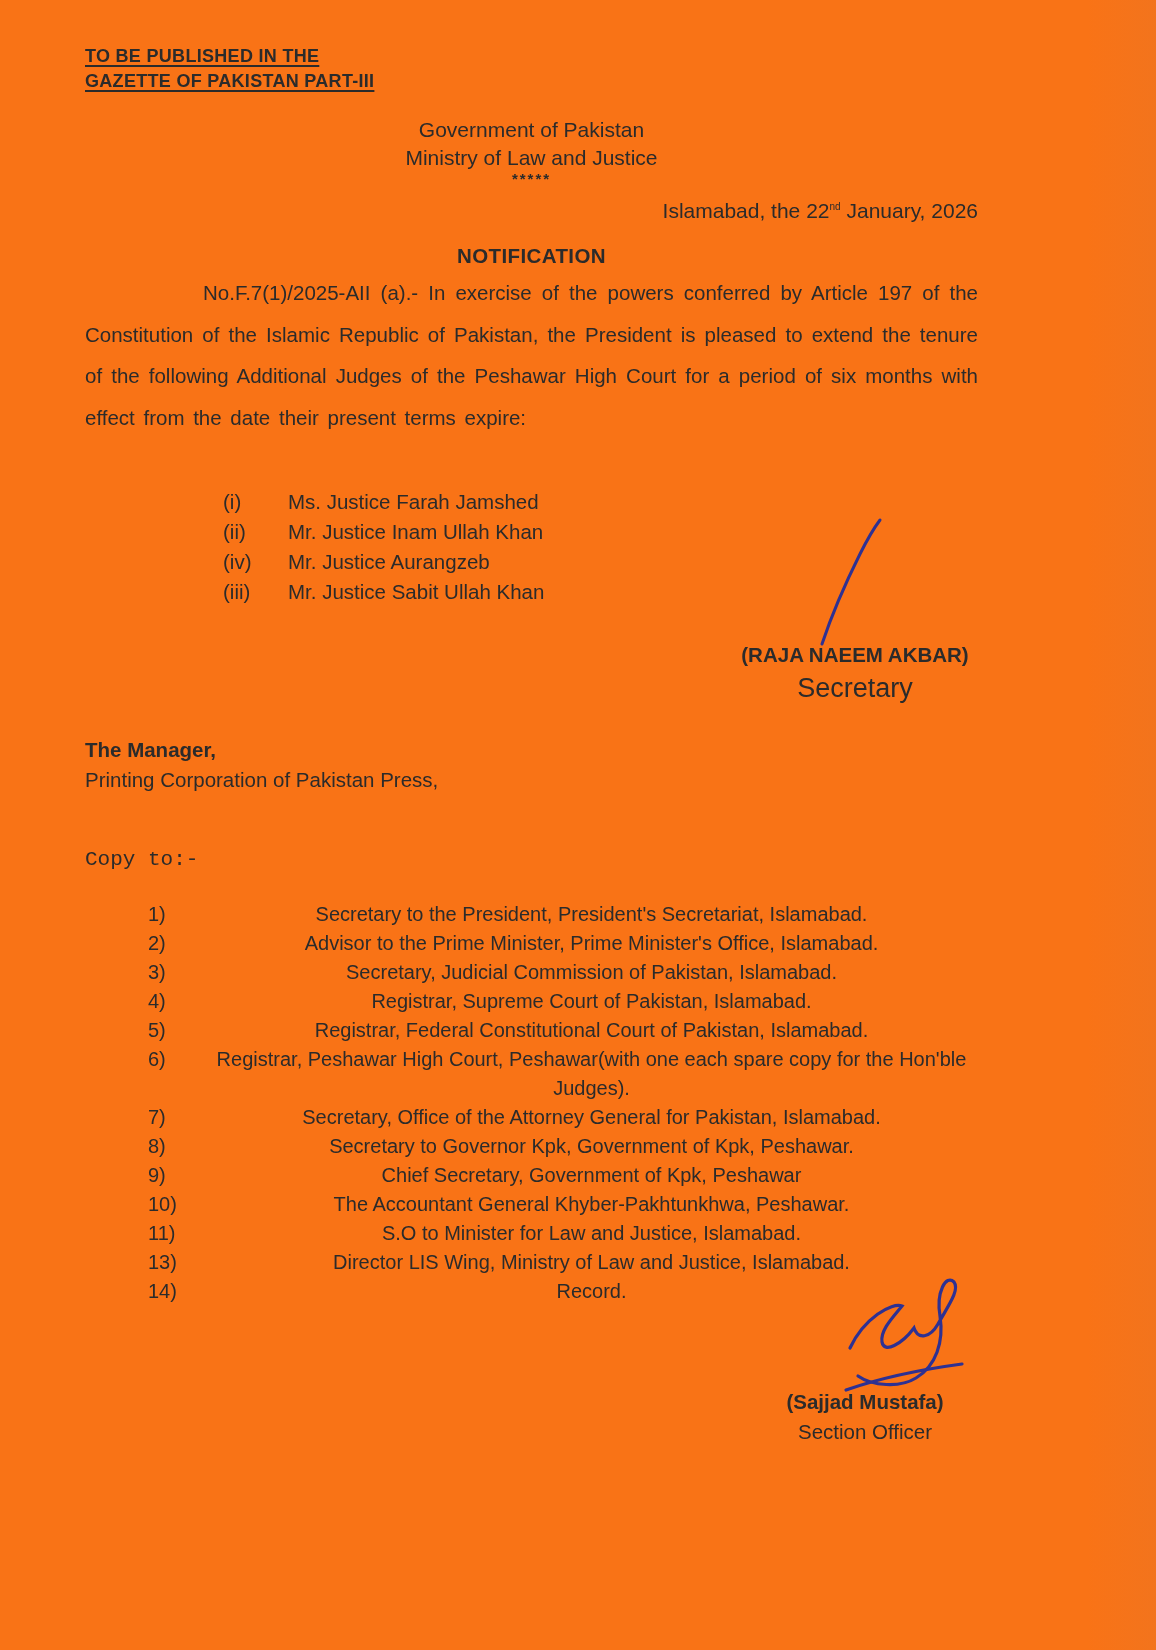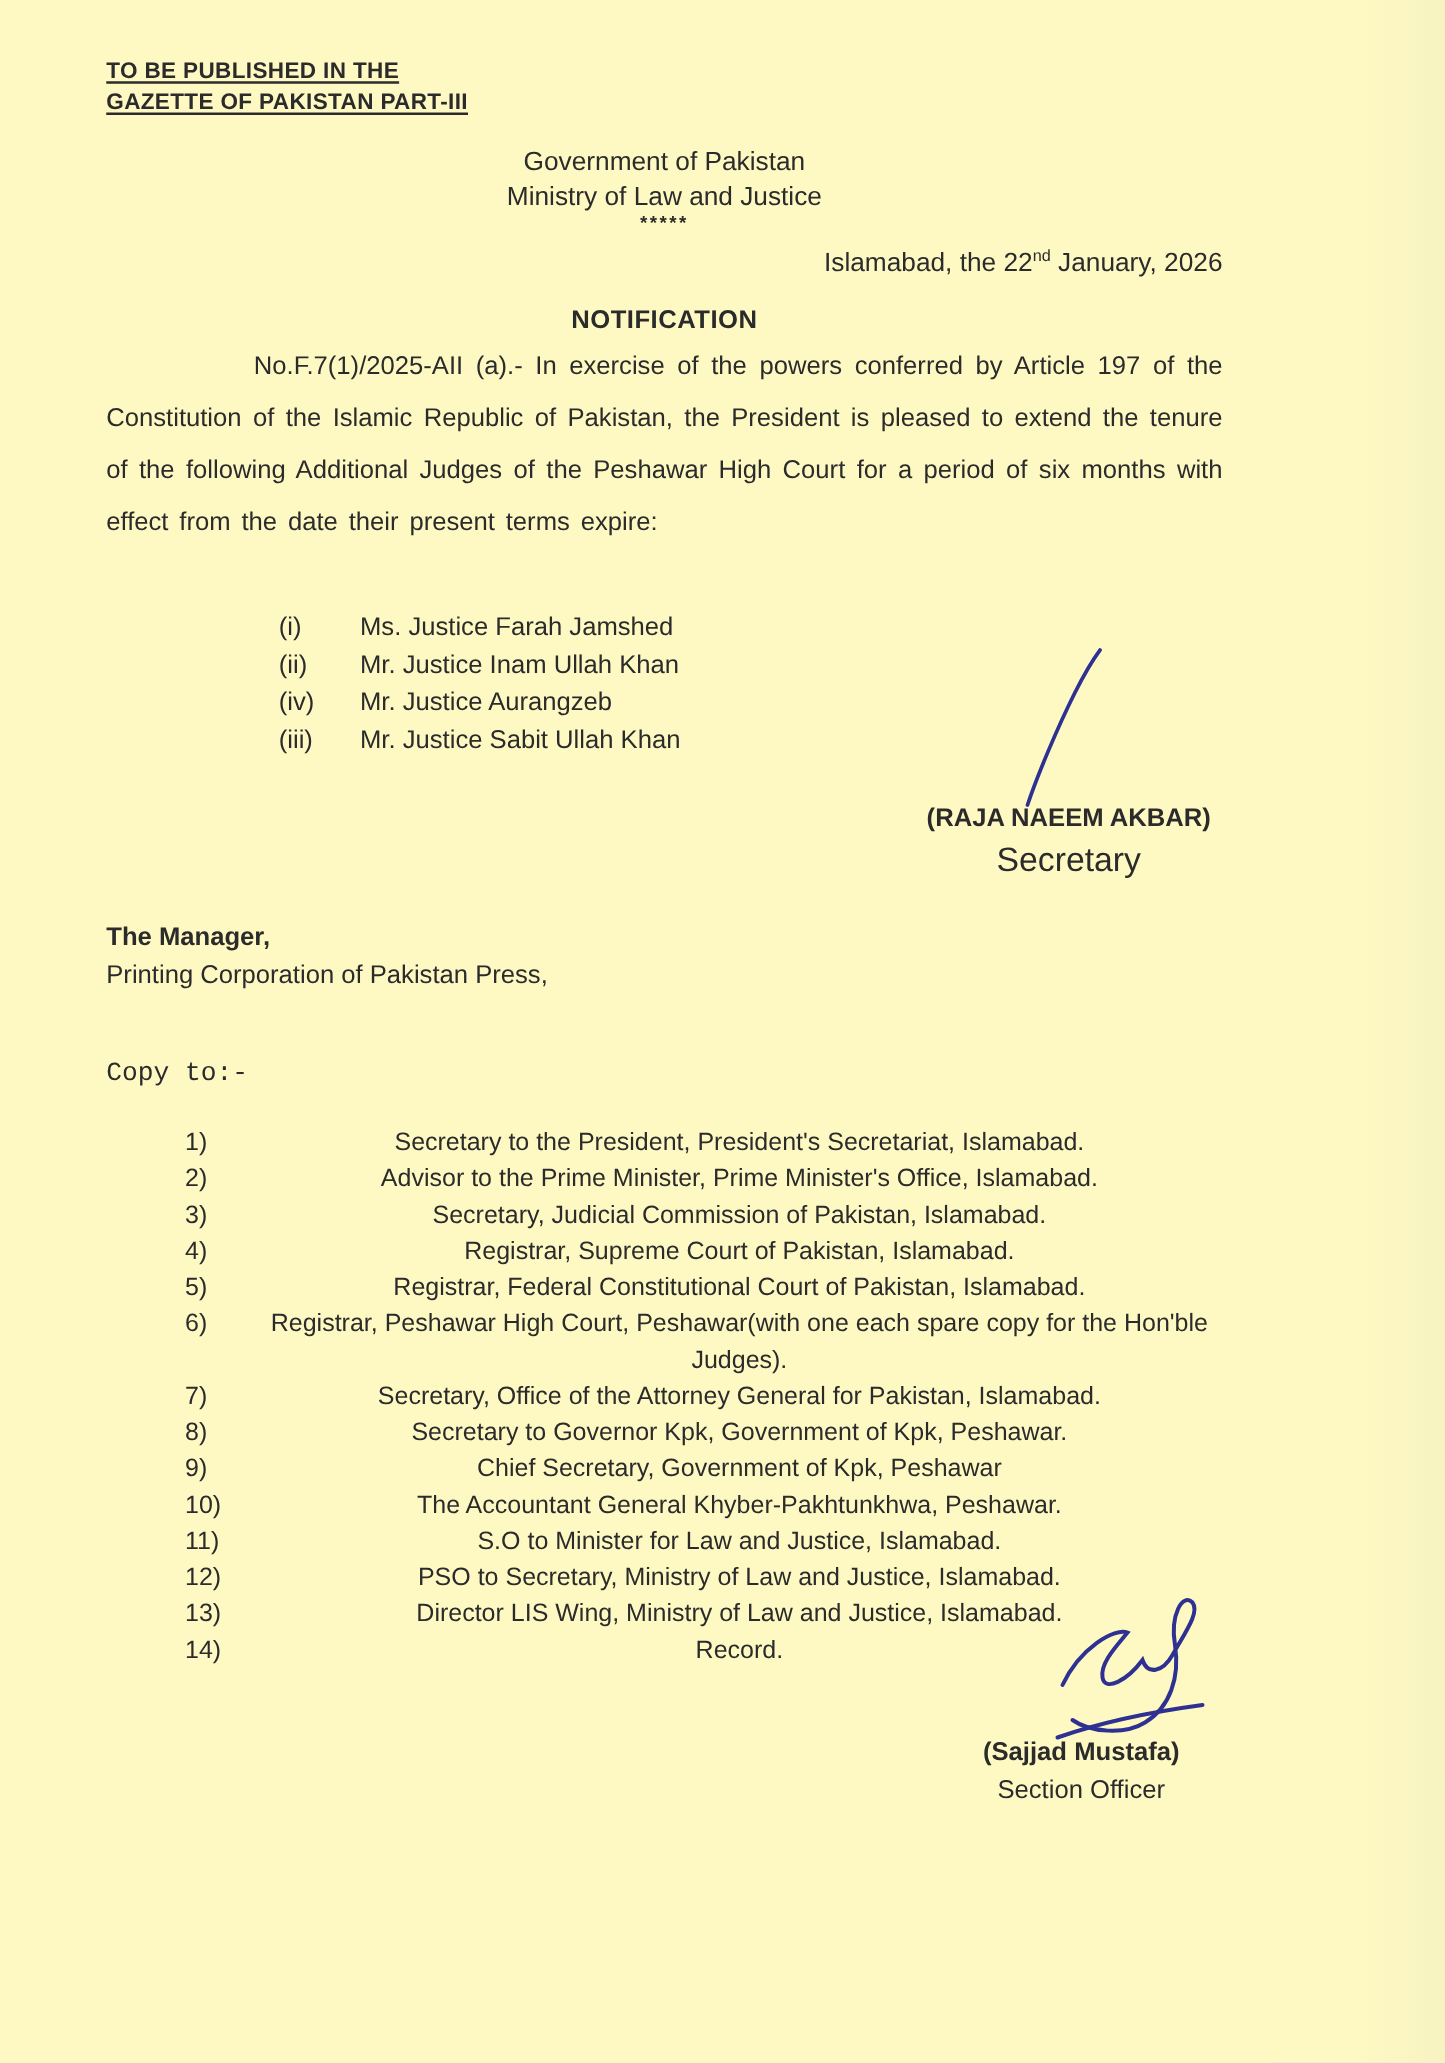--- a/index.html
+++ b/index.html
@@ -2,21 +2,21 @@
 <html><head>
 <meta charset="utf-8">
 <style>
   * { margin: 0; padding: 0; box-sizing: border-box; }
   html, body { background: #e8e8e8; }
   .page {
     position: relative;
     width: 1156px;
     height: 1650px;
     margin: 0 auto;
-    background: #fef9c3;
+    background: #f97316;
     color: #2b2b2b;
     font-family: "Liberation Sans", sans-serif;
     overflow: hidden;
   }
   
   .page::after {
     content: "";
     position: absolute;
     right: 0; top: 0; bottom: 0;
     width: 70px;
@@ -39,21 +39,21 @@
   .center-col { left: 85px; width: 893px; text-align: center; }
 
   .org-line1 { top: 118px; font-size: 21px; }
   .org-line2 { top: 146px; font-size: 21px; }
   .stars     { top: 170px; font-size: 15px; font-weight: 700; letter-spacing: 2px; }
 
   .date-line {
     left: 85px; width: 893px; top: 199px;
     text-align: right; font-size: 21px;
   }
-  .date-line sup { font-size: 13px; vertical-align: super; line-height: 0; }
+  .date-line sup { font-size: 10px; vertical-align: super; line-height: 0; }
 
   .notification-heading {
     top: 244px;
     font-size: 20.5px; font-weight: 700; letter-spacing: 0.4px;
   }
 
   .body-para {
     left: 85px; top: 272px; width: 893px;
     font-size: 20.5px; line-height: 41.5px;
     text-align: justify;
@@ -201,24 +201,20 @@
     </div>
     <div class="copy-item">
       <span class="copy-num">10)</span>
       <span class="copy-text">The Accountant General Khyber-Pakhtunkhwa, Peshawar.</span>
     </div>
     <div class="copy-item">
       <span class="copy-num">11)</span>
       <span class="copy-text">S.O to Minister for Law and Justice, Islamabad.</span>
     </div>
     <div class="copy-item">
-      <span class="copy-num">12)</span>
-      <span class="copy-text">PSO to Secretary, Ministry of Law and Justice, Islamabad.</span>
-    </div>
-    <div class="copy-item">
       <span class="copy-num">13)</span>
       <span class="copy-text">Director LIS Wing, Ministry of Law and Justice, Islamabad.</span>
     </div>
     <div class="copy-item">
       <span class="copy-num">14)</span>
       <span class="copy-text">Record.</span>
     </div>
   </div>
 
   <svg class="abs sig2-svg" viewBox="0 0 140 126" aria-hidden="true">

